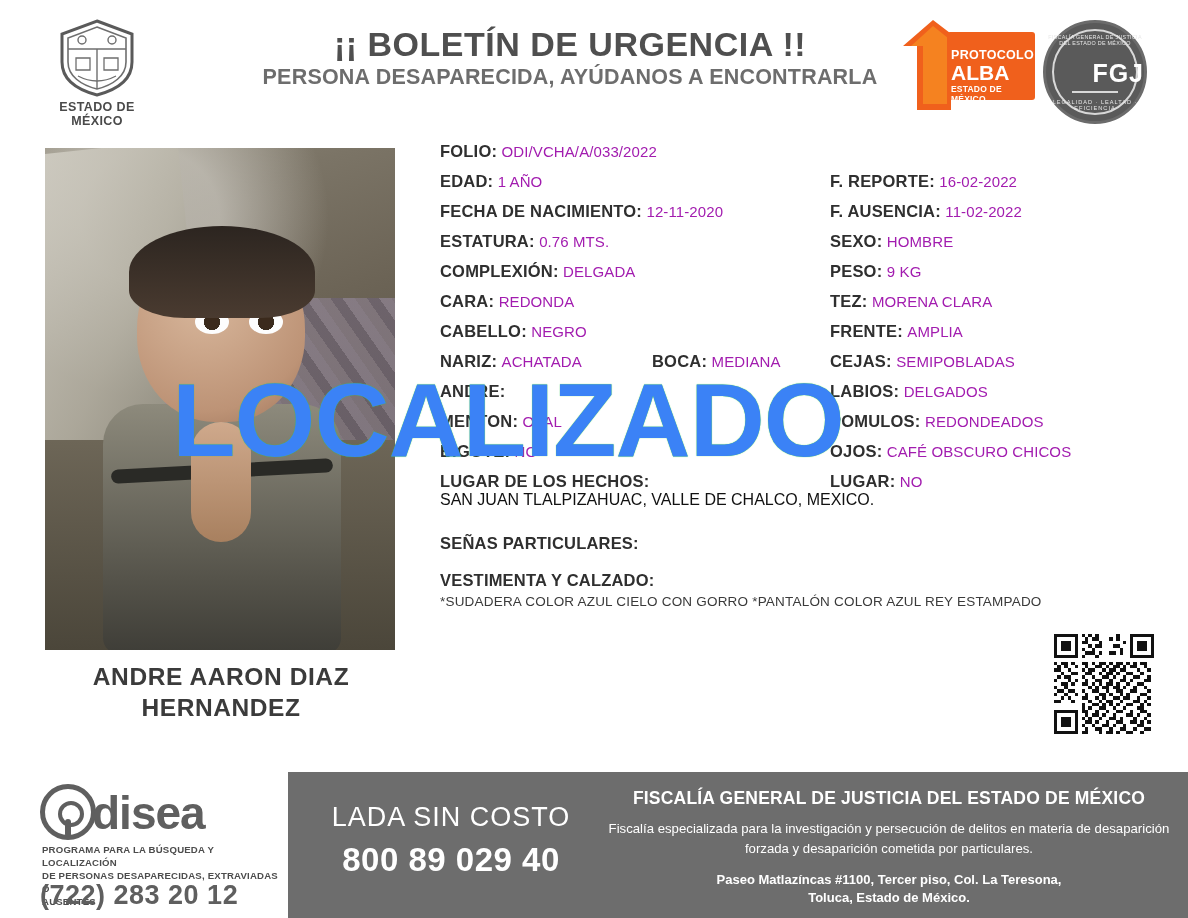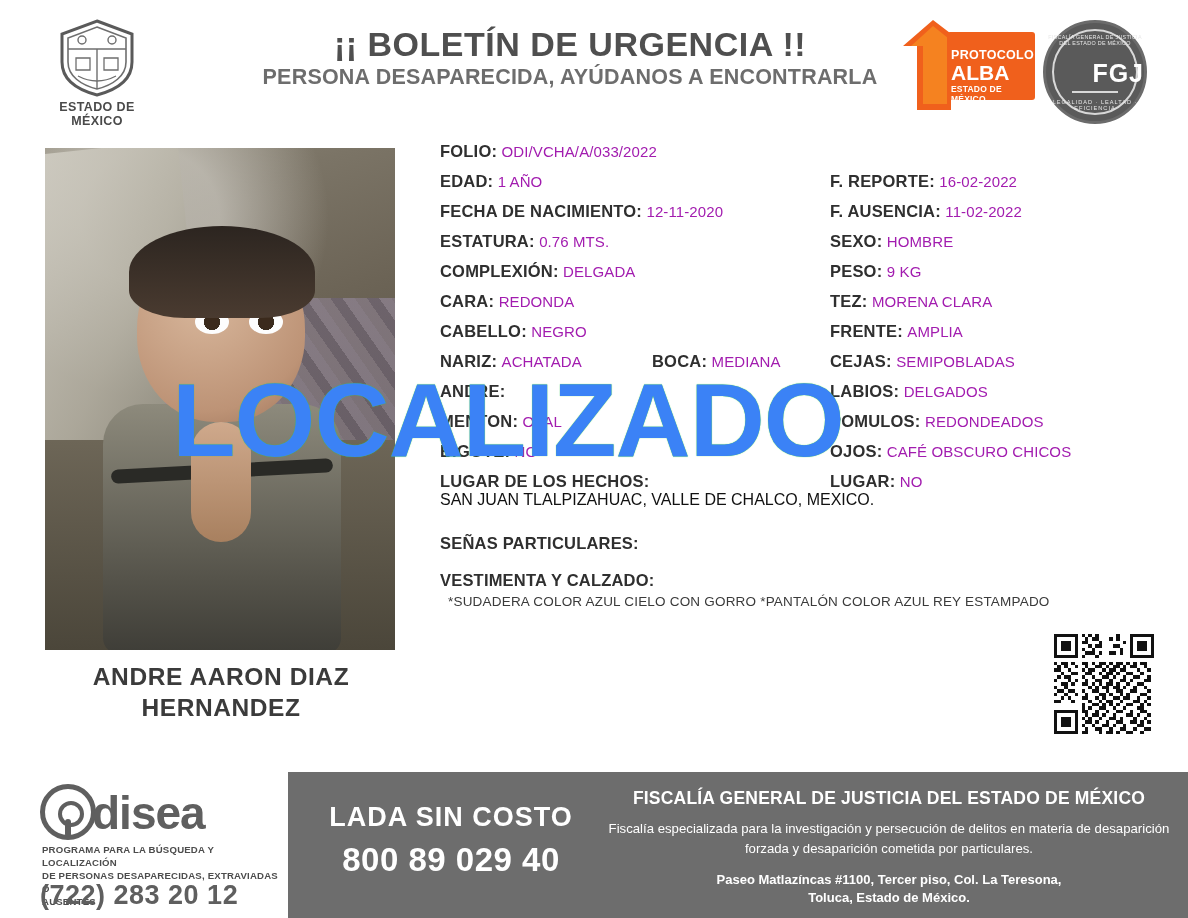--- a/index.html
+++ b/index.html
@@ -165,21 +165,21 @@
   .val {
     font-size: 15px; color: #a21caf; letter-spacing: .1px; text-align: center;
   }
   .col-l { position: absolute; left: 0; top: 0; white-space: nowrap; }
   .col-r { position: absolute; left: 390px; top: 0; white-space: nowrap; }
   .col-m { position: absolute; left: 212px; top: 0; white-space: nowrap; }
 
   .block { margin-top: 2px; }
   .block .lbl { display:block; }
   .block .sub {
-    font-size: 13.5px; color: #3a3a3a; margin-top: 4px; margin-left: 8px;
+    font-size: 13.5px; color: #3a3a3a; margin-top: 4px; 
     letter-spacing: .2px;
   }
 
   
   .localizado {
     position: absolute; left: 172px; top: 368px;
     font-size: 104px; font-weight: bold;
     color: #3b82f6;
     letter-spacing: -1px;
     line-height: 1;
@@ -226,21 +226,21 @@
     position:absolute; left:40px; top:108px;
     font-size: 27px; font-weight: bold; color:#5f5f5f; letter-spacing:.5px;
   }
   .footer-right {
     position:absolute; left:288px; top:0; width:900px; height:146px;
     background:#6d6d6d; color:#fff;
   }
   .lada {
     position:absolute; left:18px; top:30px; width:290px; text-align:center;
   }
-  .lada-t { font-size: 27px; font-weight: bold; letter-spacing:1px; }
+  .lada-t { font-size: 27px; font-weight: normal; letter-spacing:1px; }
   .lada-n { font-size: 33px; font-weight: bold; margin-top: 8px; letter-spacing:.5px; }
   .fgj-block {
     position:absolute; left:320px; top:16px; width: 562px; text-align:center;
   }
   .fgj-title { font-size: 17.5px; font-weight: bold; letter-spacing:.2px; }
   .fgj-desc { font-size: 13.2px; line-height:1.5; margin-top:10px; }
   .fgj-addr { font-size: 13px; font-weight: bold; line-height:1.45; margin-top:12px; }
 </style>
 </head>
 <body>

